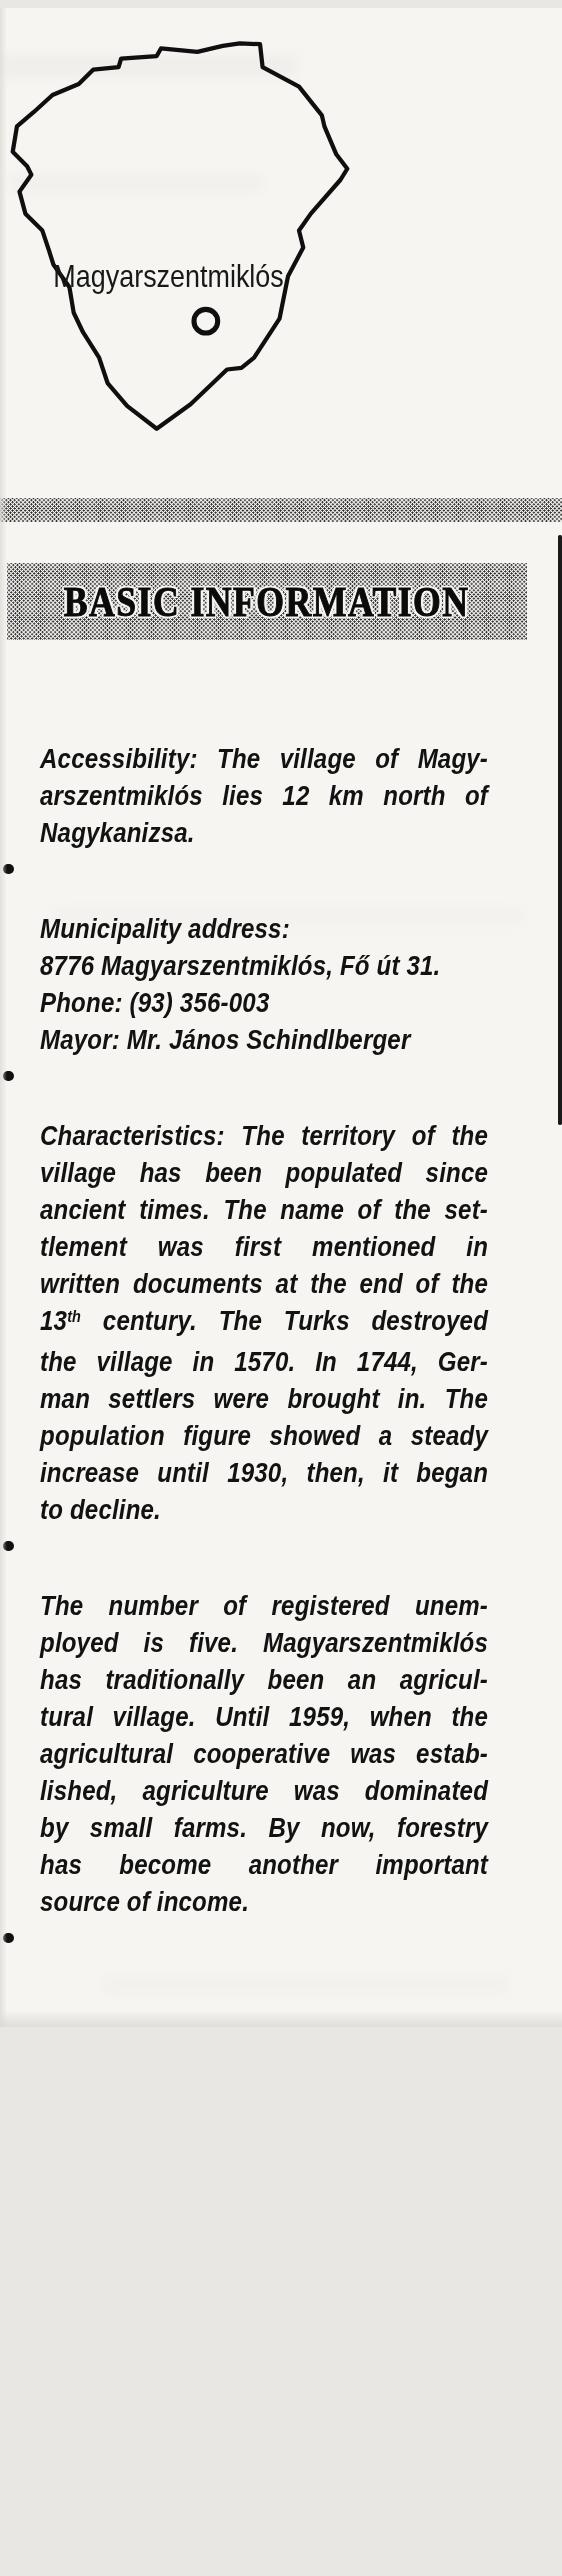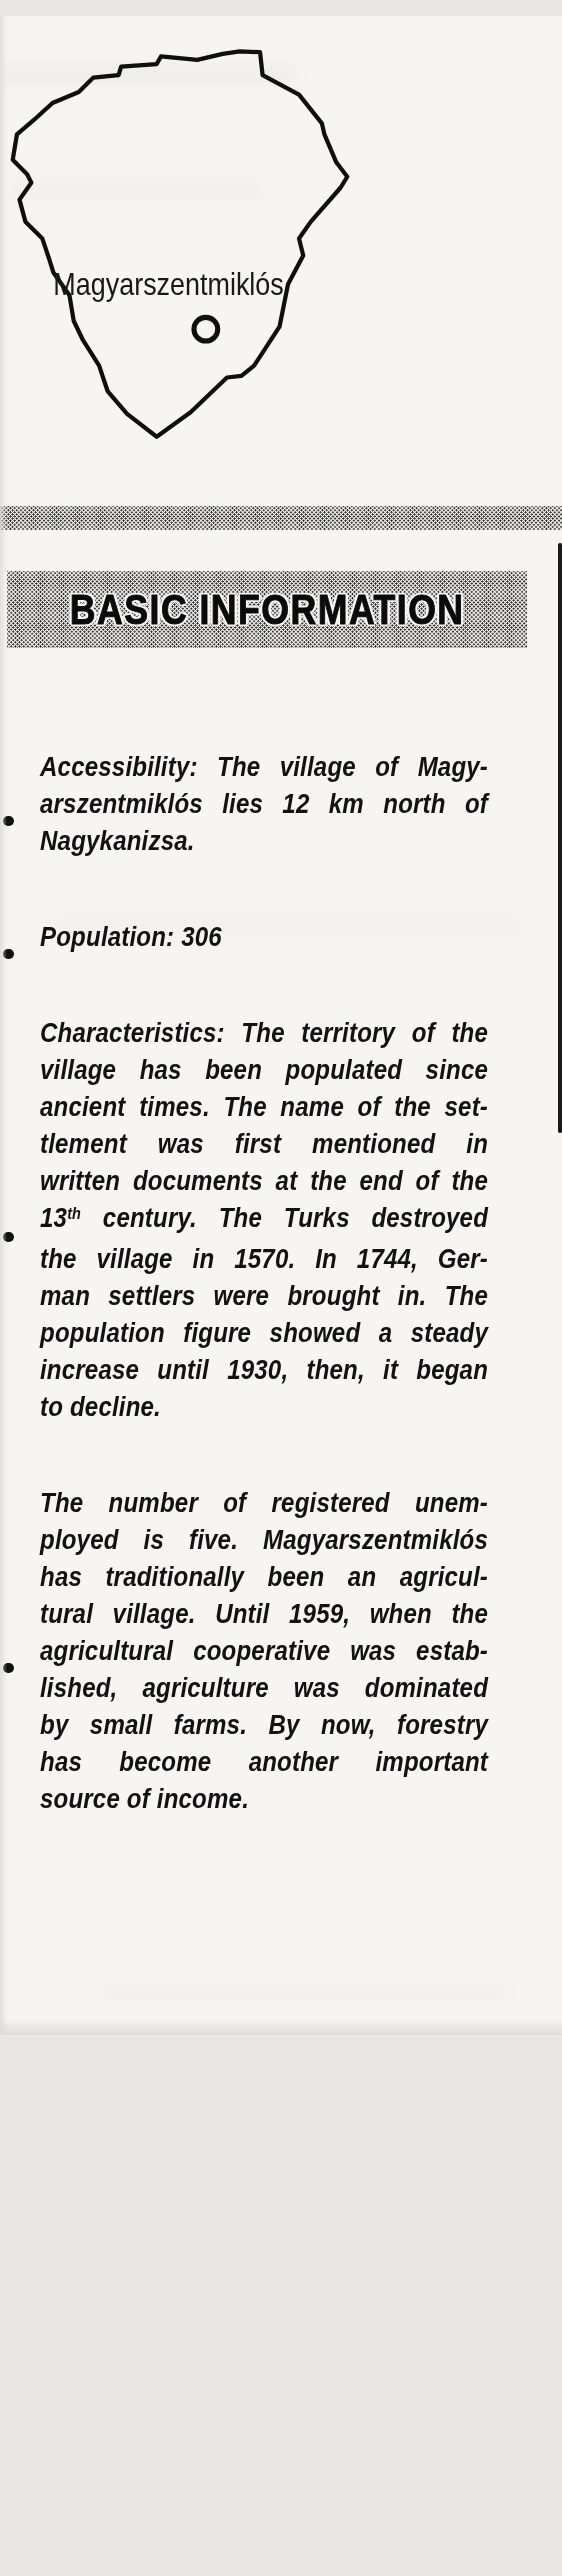--- a/index.html
+++ b/index.html
@@ -4,21 +4,21 @@
 <style>
   :root{
     --ink:#141414;
     --paper:#f6f5f2;
   }
   *{margin:0;padding:0;box-sizing:border-box;}
   html,body{background:#e9e7e3;}
   .page{
     position:relative;
     width:563px;height:2019px;
-    margin:16px auto;
+    margin:8px auto;
     background:var(--paper);
     overflow:hidden;
     font-family:"Liberation Sans","DejaVu Sans",sans-serif;
   }
   
   .ghost{position:absolute;background:#b7b4ae;opacity:.10;filter:blur(6px);border-radius:6.8px;pointer-events:none;}
   .g1{left:0;top:47px;width:297px;height:22px;}
   .g2{left:8.5px;top:165px;width:254px;height:20.3px;opacity:.07;}
   .g3{left:51px;top:899px;width:475px;height:18.6px;opacity:.05;}
   .g4{left:102px;top:1967px;width:407px;height:18.6px;opacity:.06;}
@@ -39,39 +39,39 @@
     background-color:var(--paper);
     background-image:
       radial-gradient(circle,#2c2c2c 0.9px,rgba(0,0,0,0) 1.1px),
       radial-gradient(circle,#2c2c2c 0.9px,rgba(0,0,0,0) 1.1px);
     background-size:4.2px 4.2px,4.2px 4.2px;
     background-position:0 0,2.1px 2.1px;
   }
   .band{position:absolute;left:0;top:490px;width:563px;height:24px;}
   .header-box{
     position:absolute;left:6.8px;top:555px;width:520px;height:77px;
-    display:flex;align-items:center;justify-content:center;
+    display:flex;align-items:center;justify-content:center;font-family:Liberation Serif, serif;
   }
   .header-title{
     display:inline-block;
     transform:scaleX(.85);
     font-size:42px;font-weight:bold;font-style:normal;
     letter-spacing:1.7px;color:#0b0b0b;
     -webkit-text-stroke:1px #0b0b0b;
     white-space:nowrap;
     text-shadow:
       1.7px 0 0 var(--paper),-1.7px 0 0 var(--paper),0 1.7px 0 var(--paper),0 -1.7px 0 var(--paper),
       1.7px 1.7px 0 var(--paper),-1.7px -1.7px 0 var(--paper),1.7px -1.7px 0 var(--paper),-1.7px 1.7px 0 var(--paper),
       3.4px 0 0.8px var(--paper),-3.4px 0 0.8px var(--paper);
   }
   .black-bar{position:absolute;left:558px;top:527px;width:4.2px;height:590px;background:#1a1a1a;border-radius:1.7px;}
 
   
   .content{position:absolute;left:1.7px;top:732px;width:559px;color:var(--ink);}
-  .bullet-item{display:flex;align-items:center;margin-bottom:59px;}
+  .bullet-item{display:flex;align-items:flex-end;margin-bottom:59px;}
   .bullet-item:last-child{margin-bottom:0;}
   .dot{flex:0 0 38px;position:relative;}
   .dot::after{content:"";position:absolute;left:1.7px;top:12.7px;width:10.2px;height:10.2px;border-radius:50%;background:#101010;}
   .lines{
     width:571px;
     transform:scaleX(.86);transform-origin:0 0;
     font-weight:bold;font-style:italic;
     font-size:28px;line-height:37px;
     letter-spacing:0.2px;
     color:#121212;
@@ -115,21 +115,24 @@
         <span class="dot"></span>
         <div class="lines">
           <div class="line j">Accessibility: The village of Magy-</div>
           <div class="line j">arszentmiklós lies 12 km north of</div>
           <div class="line">Nagykanizsa.</div>
         </div>
       </div>
       <div class="bullet-item">
         <span class="dot"></span>
         <div class="lines">
-          <div class="line">Population: 306</div>
+          <div class="line">Municipality address:</div>
+          <div class="line">8776 Magyarszentmiklós, Fő út 31.</div>
+          <div class="line">Phone: (93) 356-003</div>
+          <div class="line">Mayor: Mr. János Schindlberger</div>
         </div>
       </div>
       <div class="bullet-item">
         <span class="dot"></span>
         <div class="lines">
           <div class="line j">Characteristics: The territory of the</div>
           <div class="line j">village has been populated since</div>
           <div class="line j">ancient times. The name of the set-</div>
           <div class="line j">tlement was first mentioned in</div>
           <div class="line j">written documents at the end of the</div>

